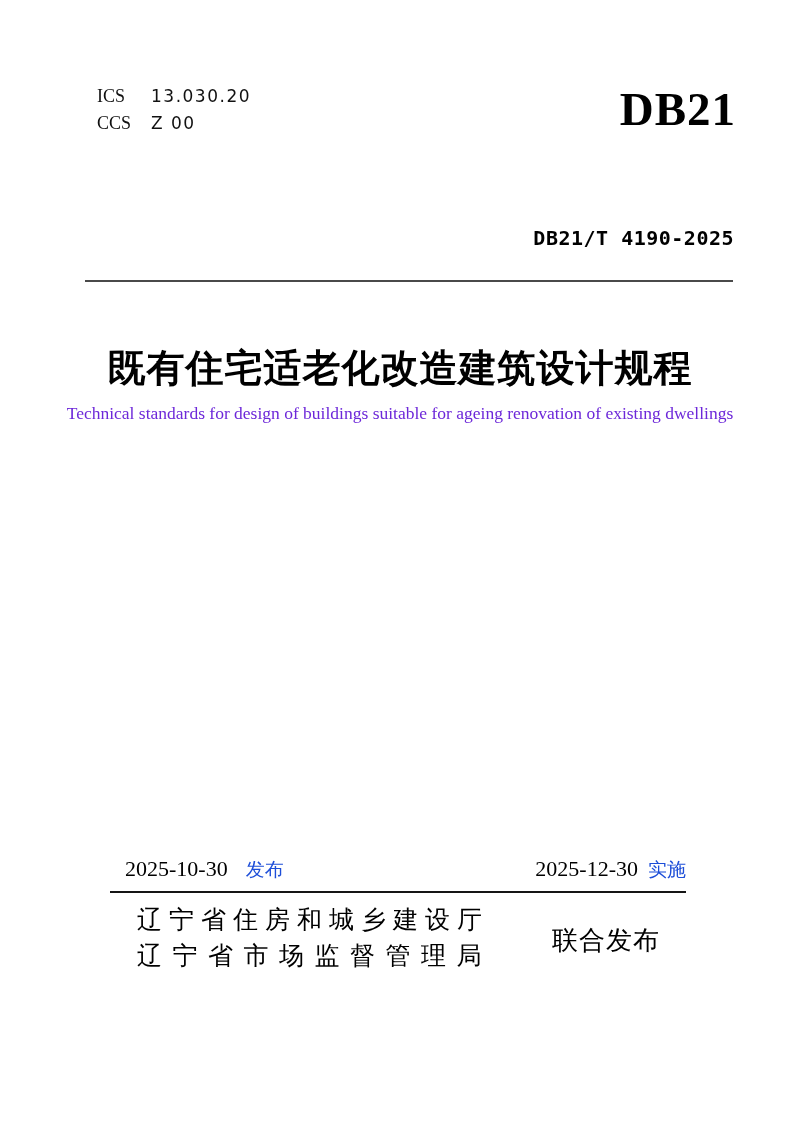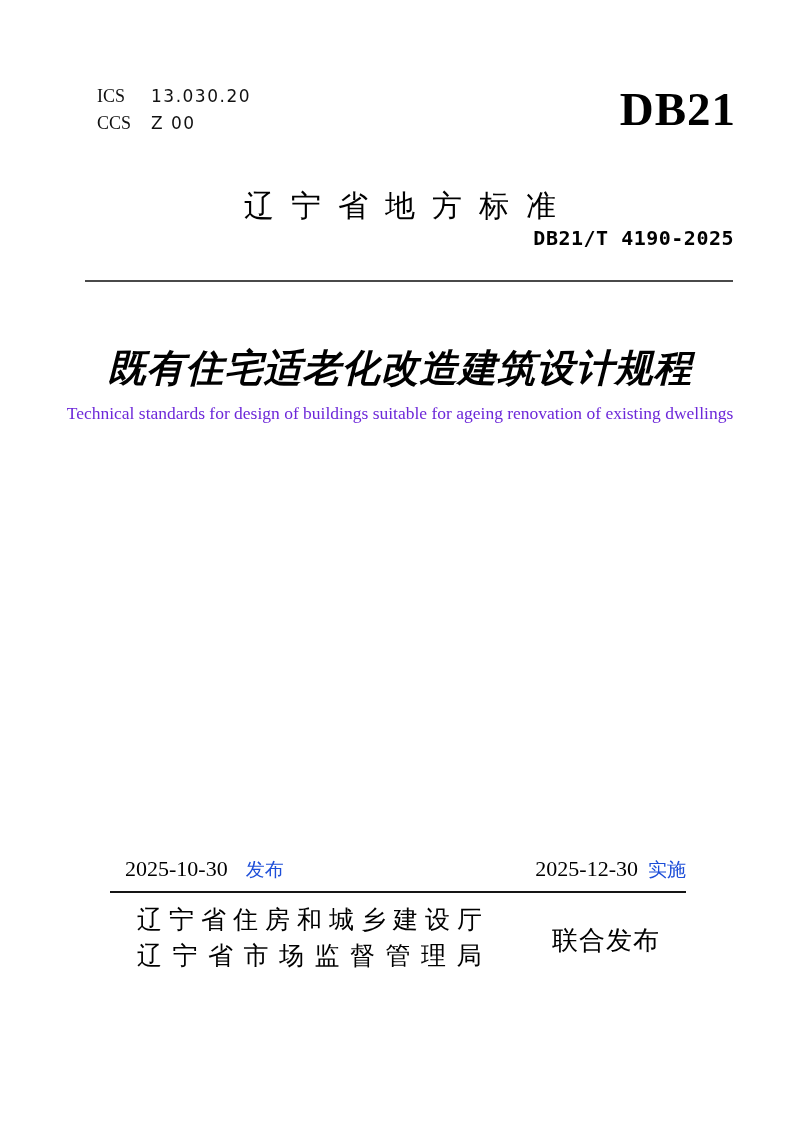--- a/index.html
+++ b/index.html
@@ -54,21 +54,21 @@
   .rule { position: absolute; height: 2px; }
   .rule-top { left: 85px; top: 280px; width: 648px; background: #4a4a4a; }
   .rule-bottom { left: 110px; top: 891px; width: 576px; background: #151515; }
 
   
   .title-cn {
     position: absolute; top: 343px; left: 0; width: 100%;
     text-align: center;
     font-family: "Liberation Serif", "DejaVu Serif", serif;
     font-weight: bold; font-size: 38px; letter-spacing: 1px;
-    white-space: nowrap; color: #000; font-style: italic;
+    white-space: nowrap; color: #000;
   }
 
   
   .title-en {
     position: absolute; top: 403px; left: 0; width: 100%;
     text-align: center;
     font-family: "Liberation Serif", "DejaVu Serif", serif;
     font-size: 17.5px; color: #6d28d9; white-space: nowrap;
   }
 
@@ -114,21 +114,20 @@
     <div class="ics-row">
       <span class="ics-label">ICS</span><span class="ics-code">13.030.20</span>
     </div>
     <div class="ics-row">
       <span class="ics-label">CCS</span><span class="ics-code">Z 00</span>
     </div>
   </div>
 
   <div class="db-logo">DB21</div>
 
-  <div class="std-type">辽宁省地方标准</div>
 
   <div class="std-number">DB21/T 4190-2025</div>
 
   <div class="rule rule-top"></div>
 
   <h1 class="title-cn">既有住宅适老化改造建筑设计规程</h1>
 
   <p class="title-en">Technical standards for design of buildings suitable for ageing renovation of existing dwellings</p>
 
   <div class="dates-row">

